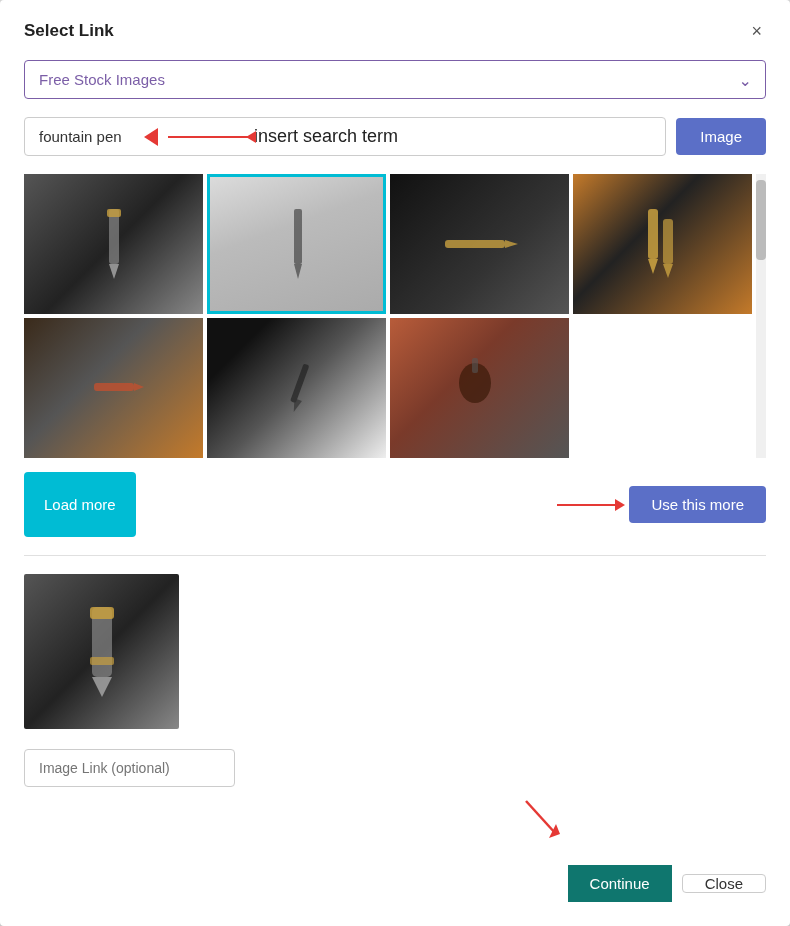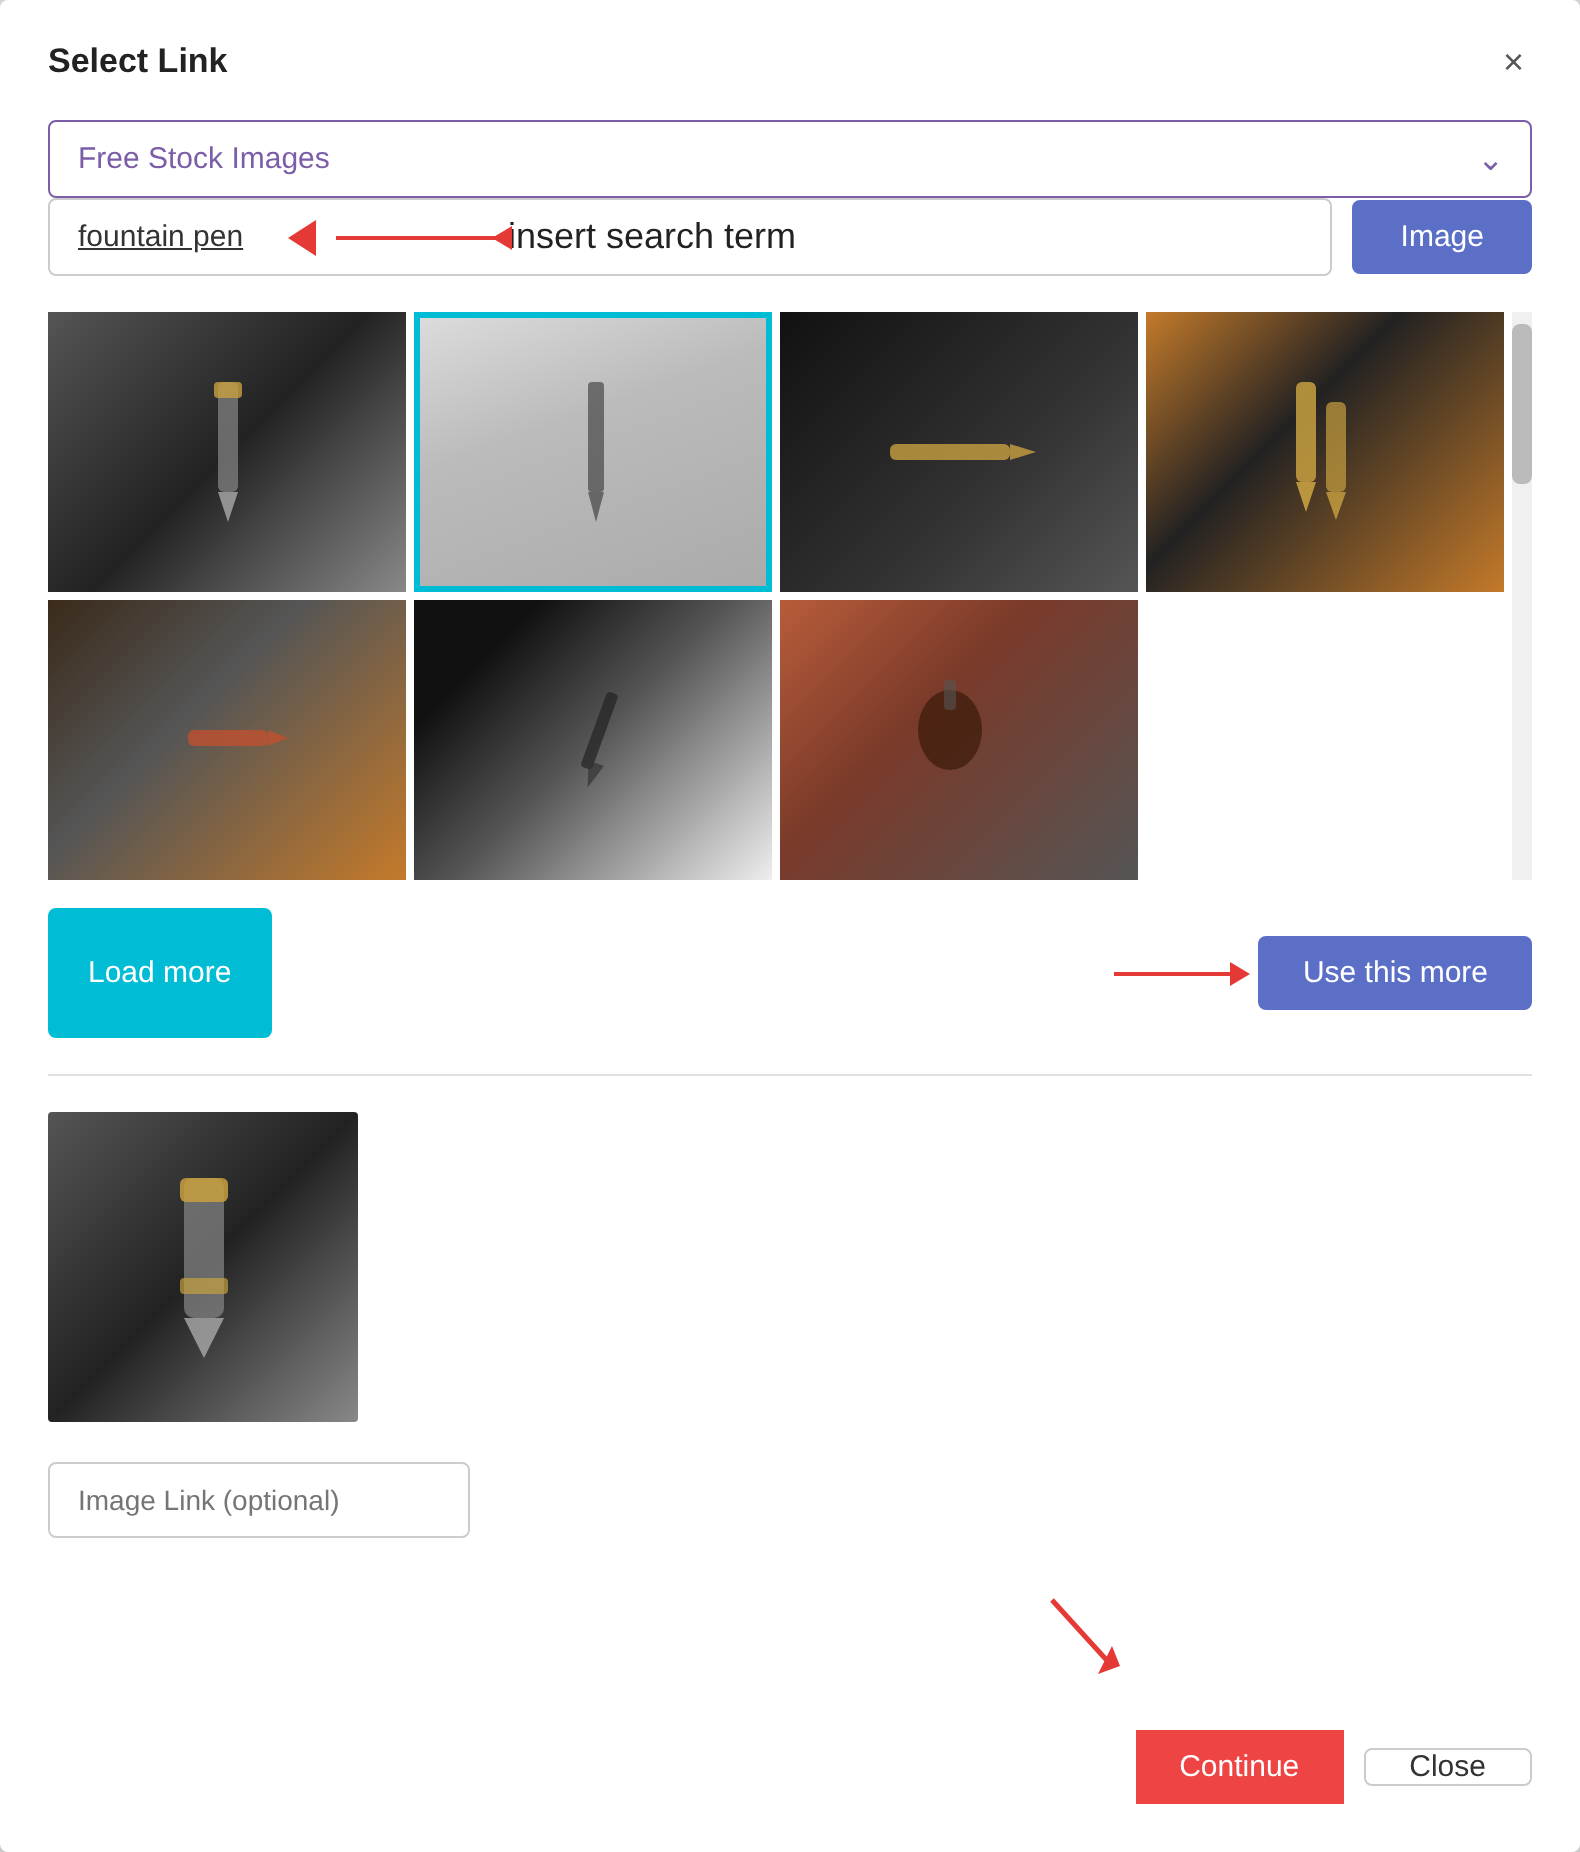--- a/index.html
+++ b/index.html
@@ -37,20 +37,21 @@
     .close-btn {
       background: none;
       border: none;
       cursor: pointer;
       font-size: 18px;
       color: #555;
       line-height: 1;
       padding: 2px 4px;
     }
     .dropdown-row {
+      margin-bottom: 18px;
     }
     .dropdown-wrapper {
       position: relative;
     }
     .dropdown-wrapper select {
       width: 100%;
       border: 1.5px solid #7b5ea7;
       border-radius: 4px;
       padding: 10px 38px 10px 14px;
       font-size: 15px;
@@ -81,21 +82,20 @@
       align-items: center;
     }
     .search-input {
       width: 100%;
       border: 1.5px solid #ccc;
       border-radius: 4px;
       padding: 10px 14px;
       font-size: 15px;
       color: #333;
       outline: none;
-      text-decoration: underline;
     }
     .search-btn {
       background: #5b6fc7;
       color: #fff;
       border: none;
       border-radius: 4px;
       padding: 10px 24px;
       font-size: 15px;
       cursor: pointer;
       white-space: nowrap;
@@ -215,21 +215,21 @@
     }
     .bottom-actions {
       display: flex;
       justify-content: flex-end;
       align-items: center;
       gap: 10px;
       margin-top: auto;
       position: relative;
     }
     .continue-btn {
-      background: #ef4444;
+      background: #0f766e;
       color: #fff;
       border: none;
       border-radius: 0;
       padding: 10px 22px;
       font-size: 15px;
       cursor: pointer;
     }
     .cancel-btn {
       background: #fff;
       color: #333;

